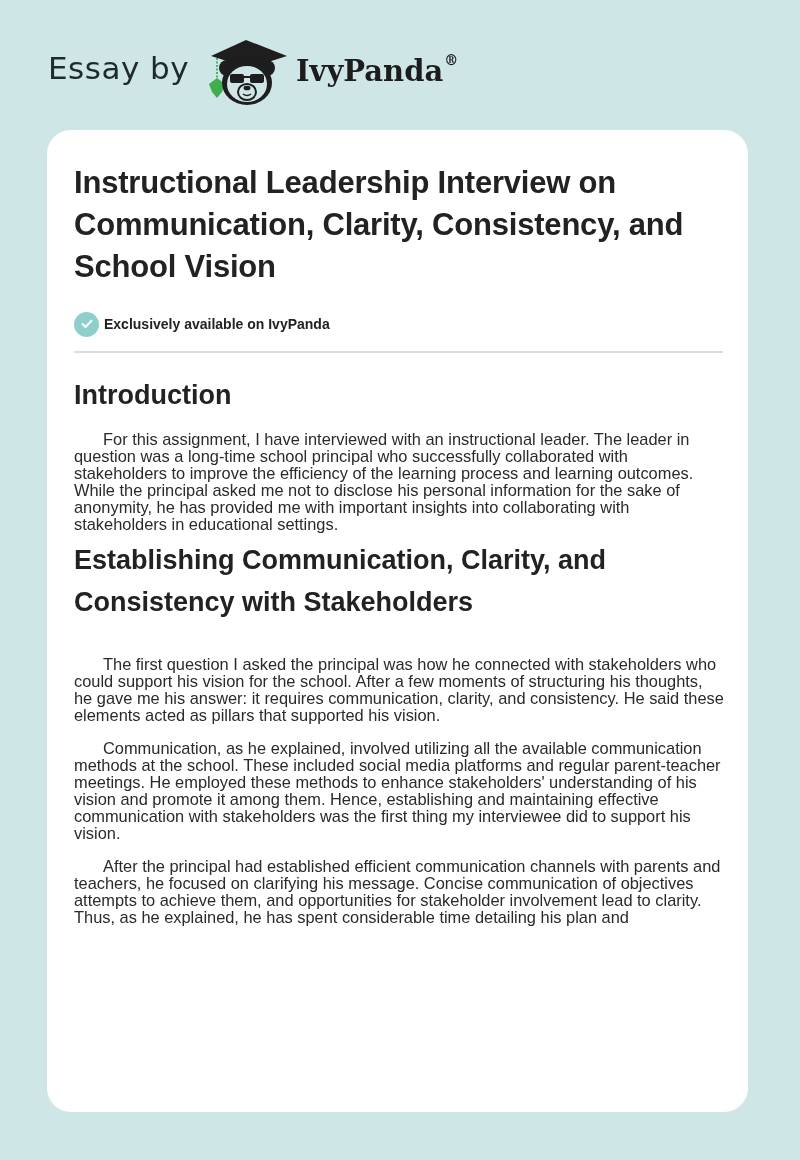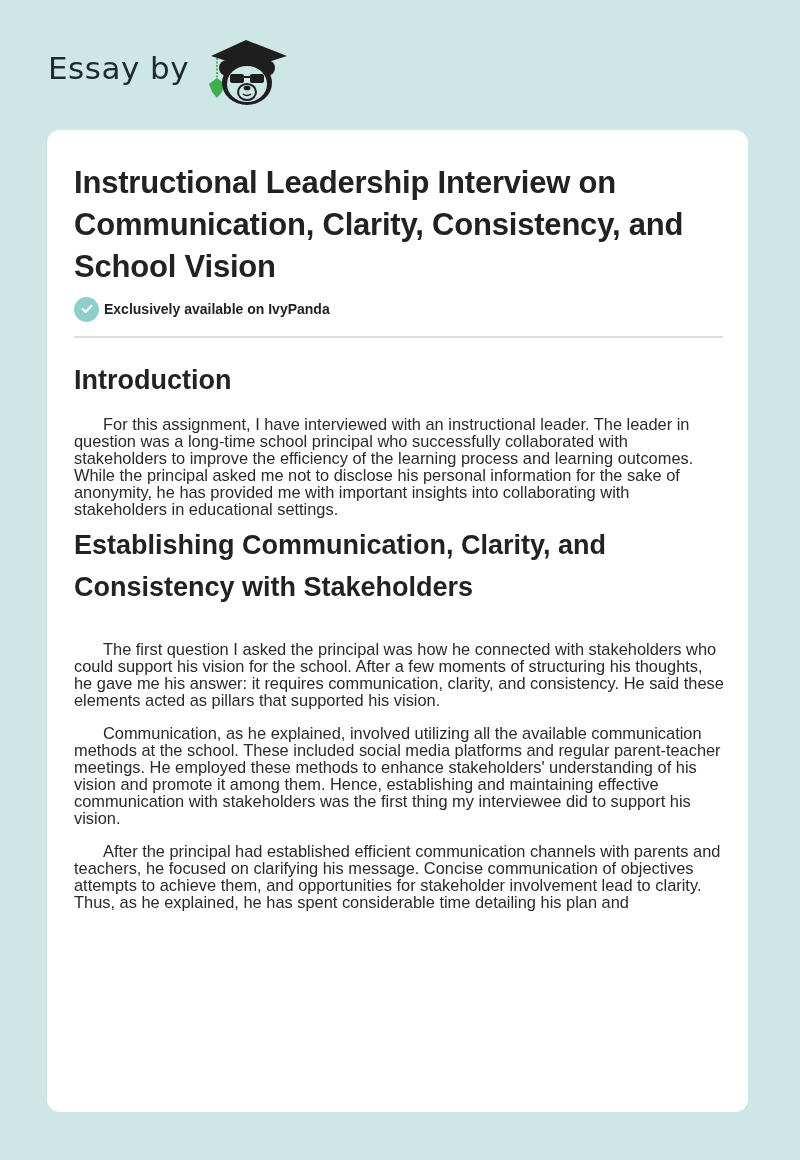--- a/index.html
+++ b/index.html
@@ -55,41 +55,41 @@
     top: -2px;
     margin-left: 1px;
   }
   .card {
     position: absolute;
     left: 47px;
     top: 130px;
     width: 701px;
     height: 982px;
     background: #ffffff;
-    border-radius: 13px;
+    border-radius: 24px;
     overflow: hidden;
   }
   .content {
     position: absolute;
     left: 27px;
     top: 32px;
     width: 650px;
   }
   h1 {
     margin: 0;
     font-size: 31px;
     line-height: 42px;
     font-weight: bold;
     color: #222222;
     letter-spacing: -0.2px;
   }
   .exclusive {
     display: flex;
     align-items: center;
-    margin-top: 7px;
+    margin-top: 22px;
     height: 28px;
   }
   .check {
     width: 25px;
     height: 25px;
     border-radius: 50%;
     background: #8fcfcb;
     display: flex;
     align-items: center;
     justify-content: center;
@@ -156,20 +156,23 @@
     <ellipse cx="44" cy="48" rx="20" ry="18" fill="#cfe6e7"></ellipse>
 
     <rect x="27" y="38" width="14" height="9" rx="2" fill="#1e1e1e"></rect>
     <rect x="47" y="38" width="14" height="9" rx="2" fill="#1e1e1e"></rect>
     <line x1="41" y1="41" x2="47" y2="41" stroke="#1e1e1e" stroke-width="2"></line>
 
     <ellipse cx="44" cy="56" rx="9" ry="8" fill="#cfe6e7" stroke="#1e1e1e" stroke-width="2"></ellipse>
     <ellipse cx="44" cy="52" rx="3.5" ry="2.3" fill="#1e1e1e"></ellipse>
     <path d="M40,58 Q44,61 48,58" stroke="#1e1e1e" stroke-width="1.5" fill="none"></path>
   </svg>
+  <div class="brand">
+    <span>IvyPanda</span><sup>®</sup>
+  </div>
 </div>
 
 <div class="card">
   <div class="content">
     <h1>Instructional Leadership Interview on Communication, Clarity, Consistency, and School Vision</h1>
 
     <div class="exclusive">
       <span class="check">
         <svg width="12" height="10" viewBox="0 0 12 10">
           <path d="M1.5,5 L4.5,8 L10.5,1.8" stroke="#ffffff" stroke-width="2" fill="none" stroke-linecap="round" stroke-linejoin="round"></path>

